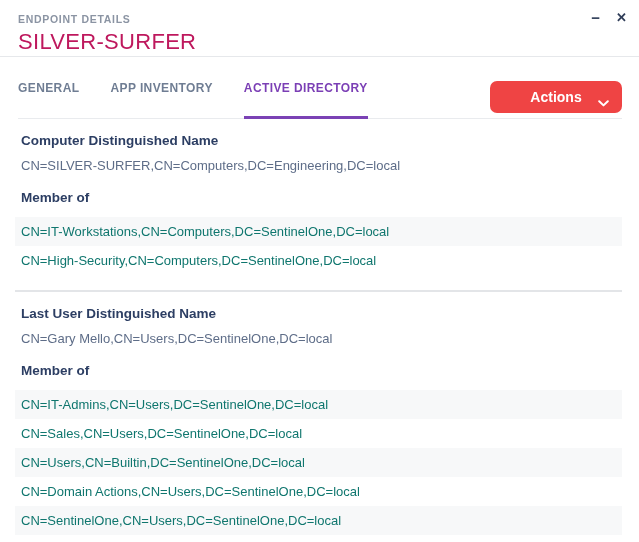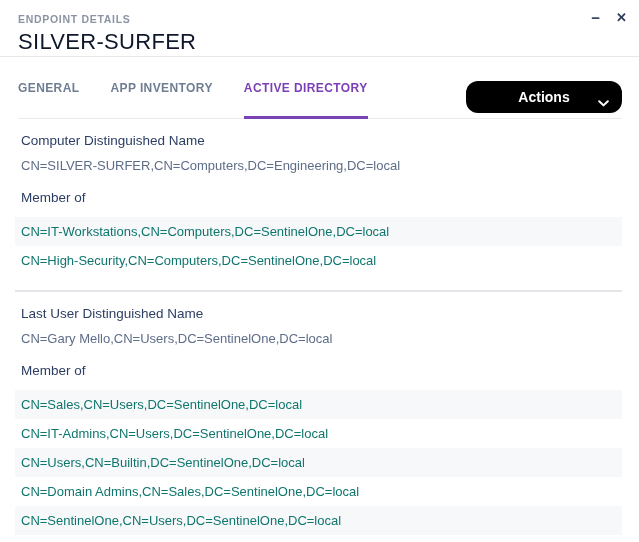--- a/index.html
+++ b/index.html
@@ -26,21 +26,21 @@
     font-size: 10.5px;
     font-weight: 700;
     letter-spacing: .7px;
     color: #8b94a3;
   }
   .title {
     margin: 4px 0 0 0;
     font-size: 22px;
     font-weight: 500;
     letter-spacing: .3px;
-    color: #0f172a;
+    color: #be185d;
   }
   .window-controls {
     position: absolute;
     top: 8px;
     right: 8px;
     display: flex;
     align-items: center;
     gap: 8px;
   }
   .win-btn {
@@ -84,45 +84,45 @@
     content: "";
     position: absolute;
     left: 0; right: 0; bottom: -1px;
     height: 3px;
     background: #7b42b5;
   }
   .actions-btn {
     position: absolute;
     right: 0;
     top: 24px;
-    width: 156px;
+    width: 132px;
     height: 32px;
-    background: #000000;
+    background: #ef4444;
     border: none;
-    border-radius: 12px;
+    border-radius: 7px;
     color: #ffffff;
     font-size: 14px;
     font-weight: 700;
     font-family: inherit;
     cursor: pointer;
     text-align: center;
   }
   .actions-btn .chev {
     position: absolute;
     right: 13px;
     top: 13px;
   }
 
   
   .content { padding: 14px 17px 0 15px; }
   .section-heading {
     margin: 0 0 0 6px;
     font-size: 13.5px;
     line-height: 16px;
-    font-weight: 400;
+    font-weight: 700;
     color: #2c3e63;
   }
   .value {
     margin: 9px 0 0 6px;
     font-size: 13px;
     line-height: 16px;
     color: #5e6d88;
   }
   .member-of { margin-top: 16px; }
   .member-list {
@@ -188,22 +188,22 @@
       </ul>
     </section>
 
     <div class="section-divider"></div>
 
     <section>
       <h2 class="section-heading">Last User Distinguished Name</h2>
       <div class="value">CN=Gary Mello,CN=Users,DC=SentinelOne,DC=local</div>
       <h2 class="section-heading member-of">Member of</h2>
       <ul class="member-list">
+        <li>CN=IT-Admins,CN=Users,DC=SentinelOne,DC=local</li>
         <li>CN=Sales,CN=Users,DC=SentinelOne,DC=local</li>
-        <li>CN=IT-Admins,CN=Users,DC=SentinelOne,DC=local</li>
         <li>CN=Users,CN=Builtin,DC=SentinelOne,DC=local</li>
-        <li>CN=Domain Admins,CN=Sales,DC=SentinelOne,DC=local</li>
+        <li>CN=Domain Actions,CN=Users,DC=SentinelOne,DC=local</li>
         <li>CN=SentinelOne,CN=Users,DC=SentinelOne,DC=local</li>
       </ul>
     </section>
 
   </main>
 </div>
 
 </body></html>

